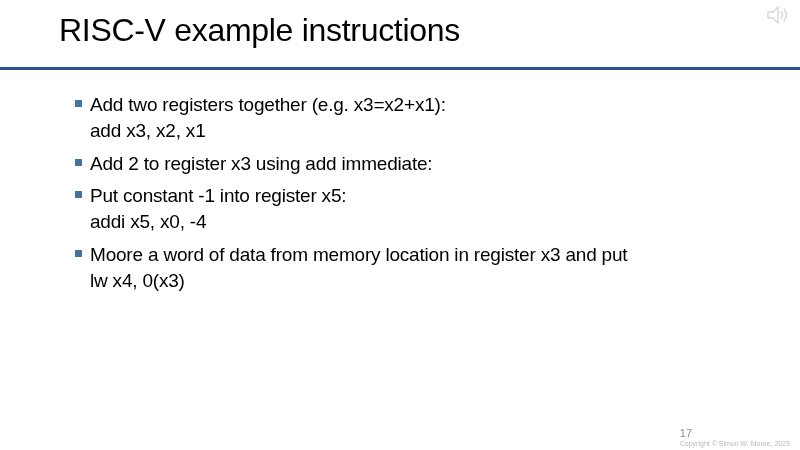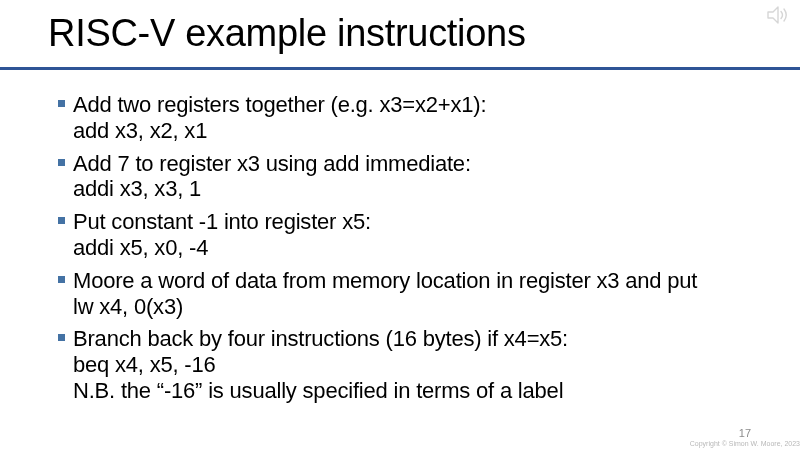--- a/index.html
+++ b/index.html
@@ -11,24 +11,24 @@
     position: relative;
     width: 800px;
     height: 450px;
     background: #ffffff;
     overflow: hidden;
     font-family: "Liberation Sans", sans-serif;
     color: #000000;
   }
   .title {
     position: absolute;
-    left: 48px;
+    left: 59px;
     top: 12px;
     margin: 0;
-    font-size: 38px;
+    font-size: 32px;
     font-weight: normal;
     letter-spacing: -0.3px;
     color: #000000;
     white-space: nowrap;
   }
   .title-rule {
     position: absolute;
     left: 0;
     top: 67px;
     width: 800px;
@@ -37,24 +37,24 @@
   }
   .audio-icon {
     position: absolute;
     right: 8px;
     top: 5px;
     width: 26px;
     height: 20px;
   }
   .content {
     position: absolute;
-    left: 58px;
+    left: 75px;
     top: 92px;
     width: 690px;
-    font-size: 22px;
+    font-size: 19px;
     line-height: 25.8px;
     letter-spacing: -0.2px;
   }
   .bullet-group {
     margin-bottom: 7px;
   }
   .bullet-line {
     position: relative;
     padding-left: 15px;
     white-space: nowrap;
@@ -62,23 +62,23 @@
   .bullet-square {
     position: absolute;
     left: 0;
     top: 8px;
     width: 7px;
     height: 7px;
     background: #4472A4;
   }
   .footer-block {
     position: absolute;
-    right: 0;
+    right: 10px;
     bottom: 2px;
-    text-align: center;
+    text-align: left;
   }
   .page-number {
     font-size: 11px;
     line-height: 12px;
     color: #8c8c8c;
   }
   .copyright {
     font-size: 7px;
     line-height: 9px;
     color: #b8b8b8;
@@ -107,49 +107,40 @@
       <div class="bullet-line">
         <span class="bullet-square"></span>
         <span>Add two registers together (e.g. x3=x2+x1):</span>
       </div>
       <div class="bullet-line">add x3, x2, x1</div>
     </div>
 
     <div class="bullet-group">
       <div class="bullet-line">
         <span class="bullet-square"></span>
-        <span>Add 7 to register x3 using add immediate:</span>
+        <span>Add 2 to register x3 using add immediate:</span>
       </div>
-      <div class="bullet-line">addi x3, x3, 1</div>
     </div>
 
     <div class="bullet-group">
       <div class="bullet-line">
         <span class="bullet-square"></span>
         <span>Put constant -1 into register x5:</span>
       </div>
       <div class="bullet-line">addi x5, x0, -4</div>
     </div>
 
     <div class="bullet-group">
       <div class="bullet-line">
         <span class="bullet-square"></span>
         <span>Moore a word of data from memory location in register x3 and put</span>
       </div>
       <div class="bullet-line">lw x4, 0(x3)</div>
     </div>
 
-    <div class="bullet-group">
-      <div class="bullet-line">
-        <span class="bullet-square"></span>
-        <span>Branch back by four instructions (16 bytes) if x4=x5:</span>
-      </div>
-      <div class="bullet-line">beq x4, x5, -16</div>
-      <div class="bullet-line">N.B. the “-16” is usually specified in terms of a label</div>
-    </div>
 
   </div>
 
   <div class="footer-block">
     <div class="page-number">17</div>
     <div class="copyright">Copyright © Simon W. Moore, 2023</div>
   </div>
 
 </div>
 

